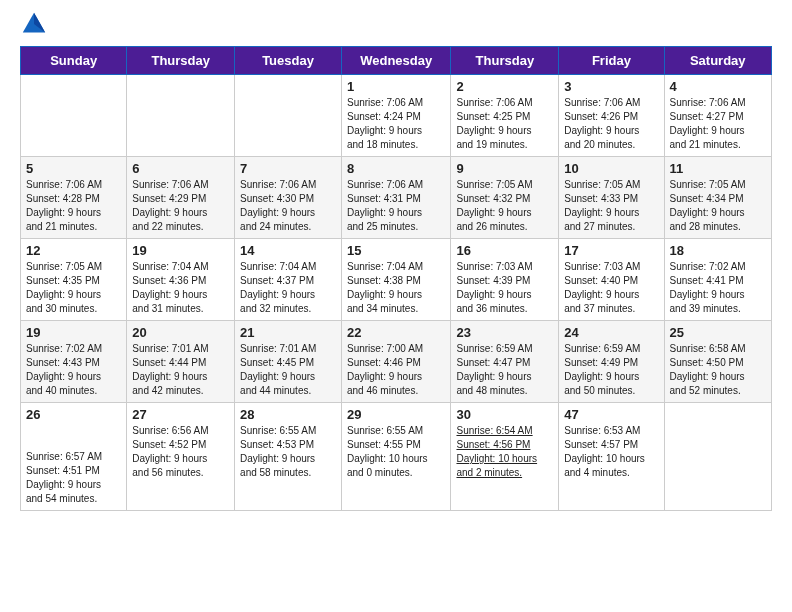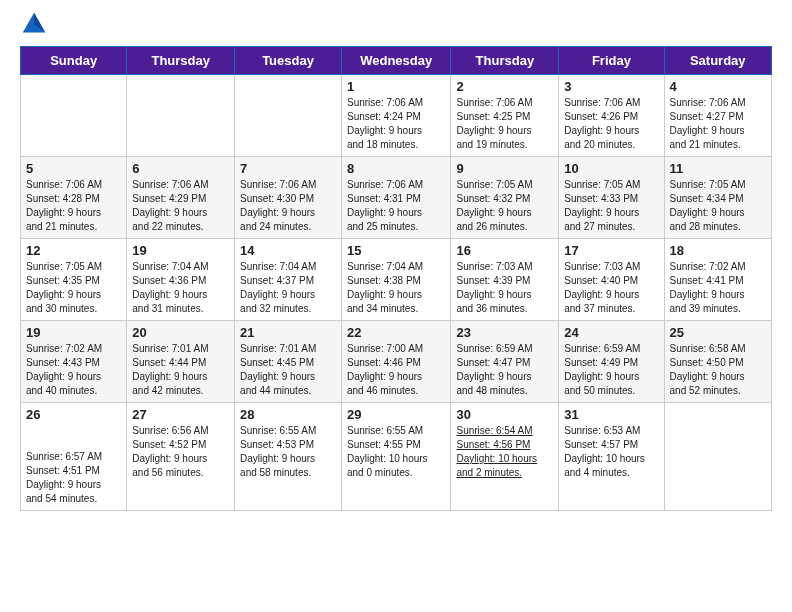--- a/index.html
+++ b/index.html
@@ -339,21 +339,21 @@
 and 0 minutes.</div>
           </td>
           <td>
             <div class="day-num">30</div>
             <div class="day-info" style="white-space: pre-line; text-decoration: underline;">Sunrise: 6:54 AM
 Sunset: 4:56 PM
 Daylight: 10 hours
 and 2 minutes.</div>
           </td>
           <td>
-            <div class="day-num">31</div>
+            <div class="day-num">47</div>
             <div class="day-info" style="white-space: pre-line;">Sunrise: 6:53 AM
 Sunset: 4:57 PM
 Daylight: 10 hours
 and 4 minutes.</div>
           </td>
           <td class="empty-cell"></td>
         </tr>
       </tbody>
   </table>
 </div>

